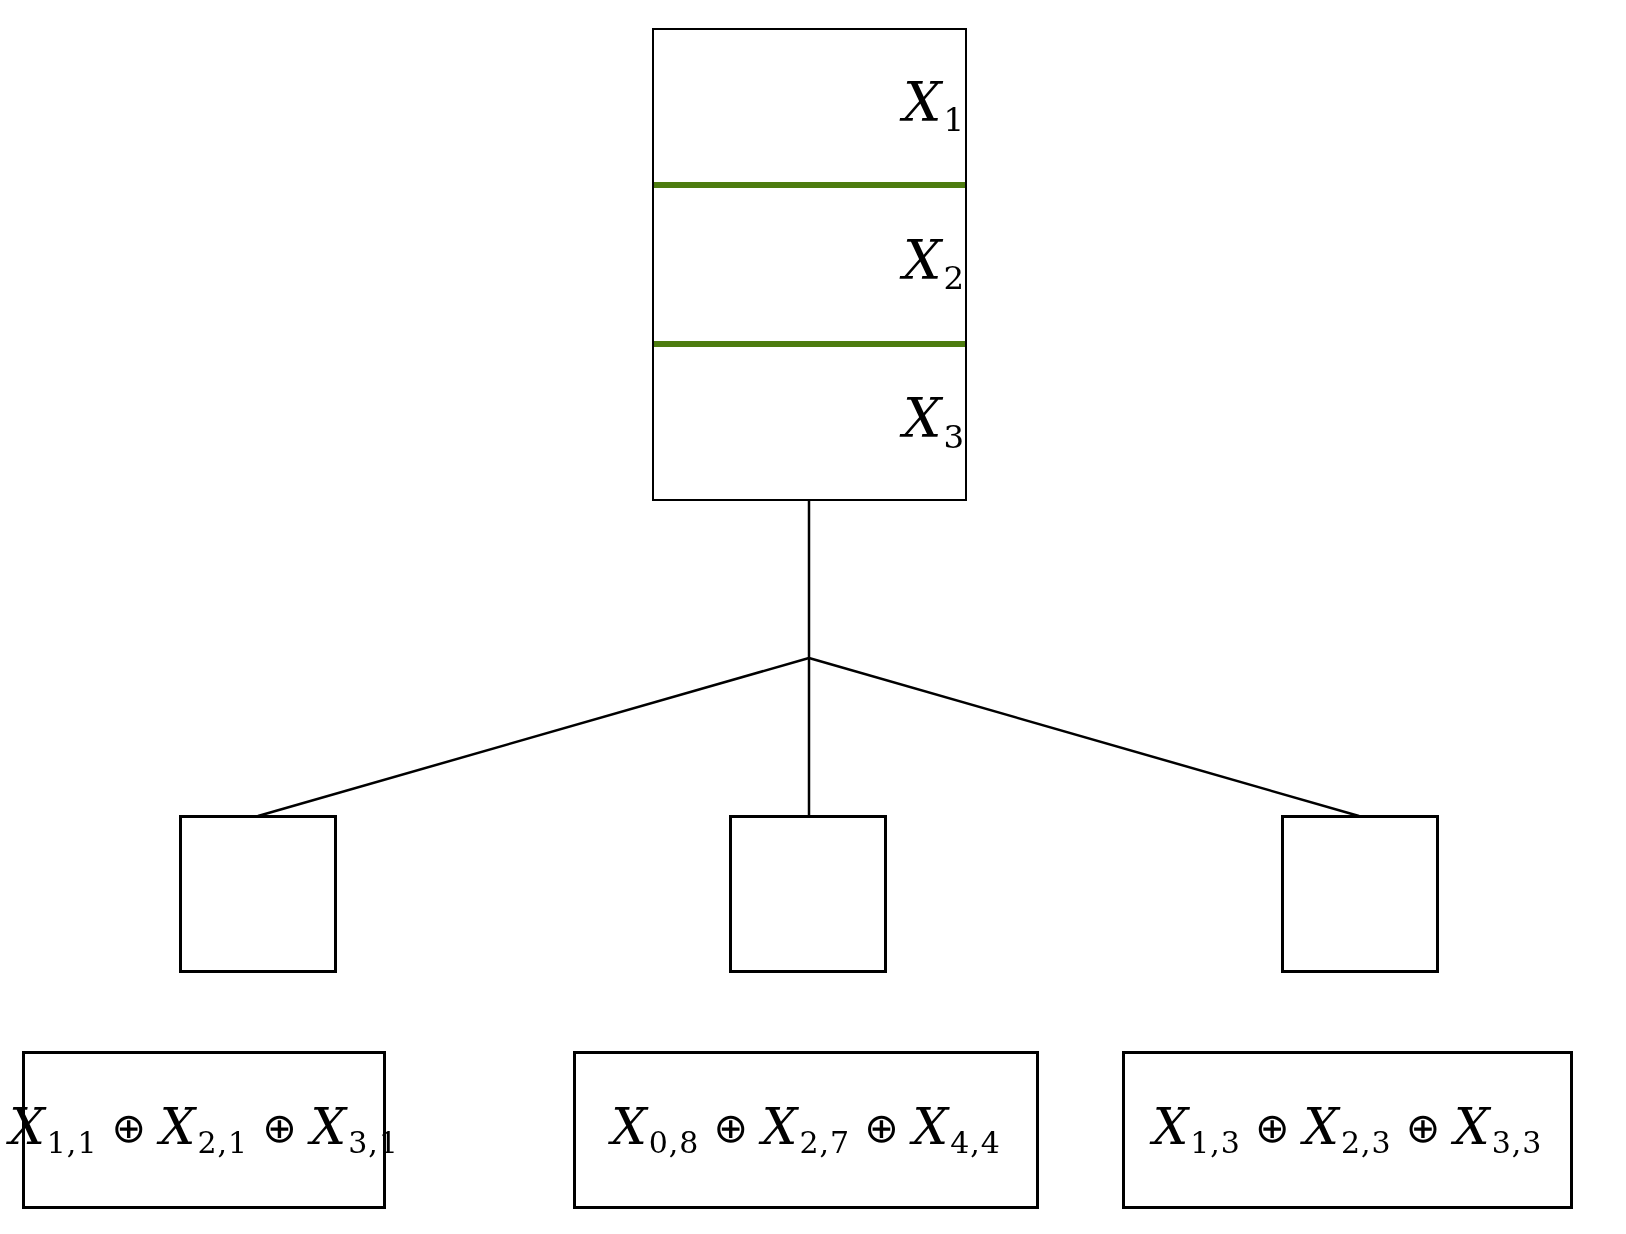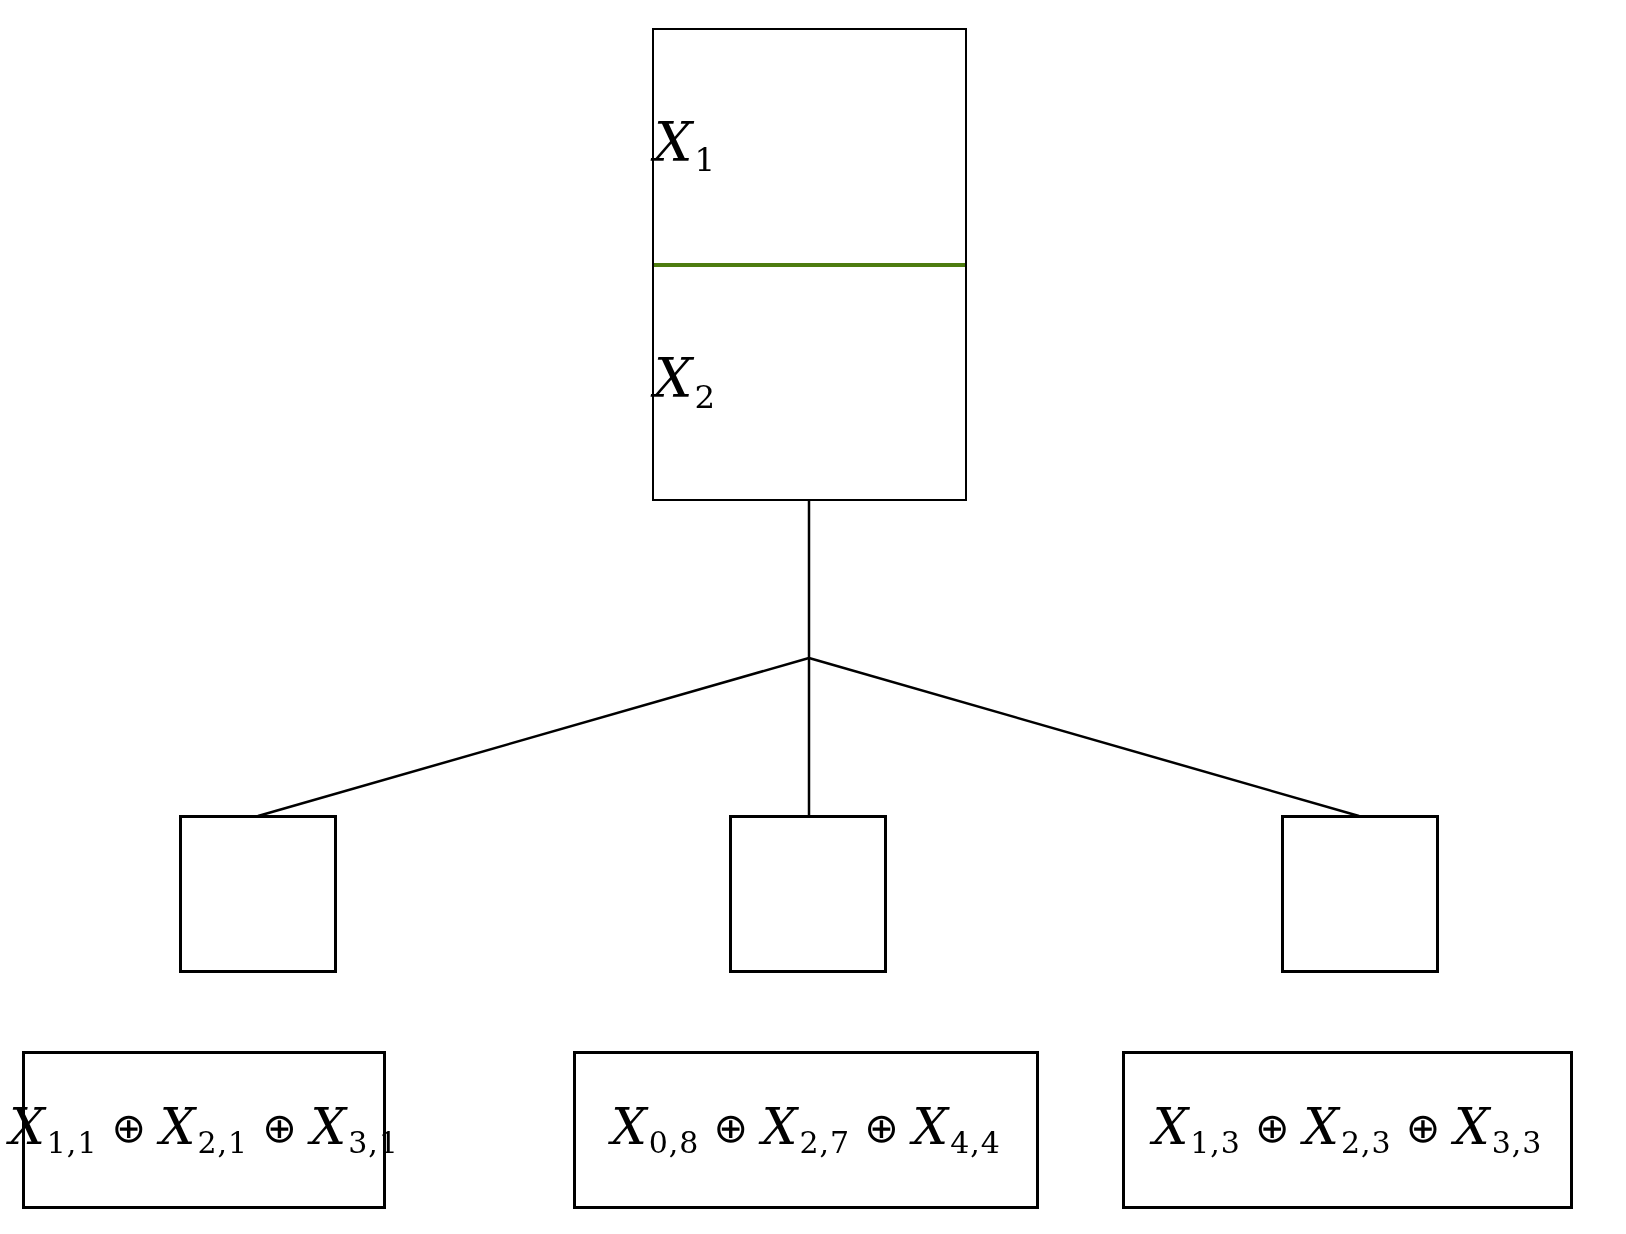--- a/index.html
+++ b/index.html
@@ -28,23 +28,23 @@
     left: 652px; top: 28px;
     width: 315px; height: 473px;
     border-width: 2px;
     display: flex;
     flex-direction: column;
   }
   .stack-cell {
     flex: 1 1 0;
     display: flex;
     align-items: center;
-    justify-content: flex-start;
+    justify-content: flex-end;
   }
-  .stack-cell + .stack-cell { border-top: 4px solid #4d7c0f; }
+  .stack-cell + .stack-cell { border-top: 6px solid #4d7c0f; }
   
   .bucket { top: 815px; width: 158px; height: 158px; }
   .bucket-1 { left: 179px; }
   .bucket-2 { left: 729px; }
   .bucket-3 { left: 1281px; }
   
   .out {
     top: 1051px; height: 158px;
     display: flex;
     align-items: center;
@@ -89,20 +89,23 @@
     <line x1="809" y1="658" x2="1359" y2="816" stroke="#000000" stroke-width="2.5"></line>
   </svg>
 
   <div class="box stack">
     <div class="stack-cell">
       <span class="math"><span>X</span><sub class="sb">1</sub></span>
     </div>
     <div class="stack-cell">
       <span class="math"><span>X</span><sub class="sb">2</sub></span>
     </div>
+    <div class="stack-cell">
+      <span class="math"><span>X</span><sub class="sb">3</sub></span>
+    </div>
   </div>
 
   <div class="box bucket bucket-1"></div>
   <div class="box bucket bucket-2"></div>
   <div class="box bucket bucket-3"></div>
 
   <div class="box out out-1">
     <span class="math expr"><span>X</span><sub class="sb">1,1</sub><span class="op">⊕</span><span>X</span><sub class="sb">2,1</sub><span class="op">⊕</span><span>X</span><sub class="sb">3,1</sub></span>
   </div>
 

